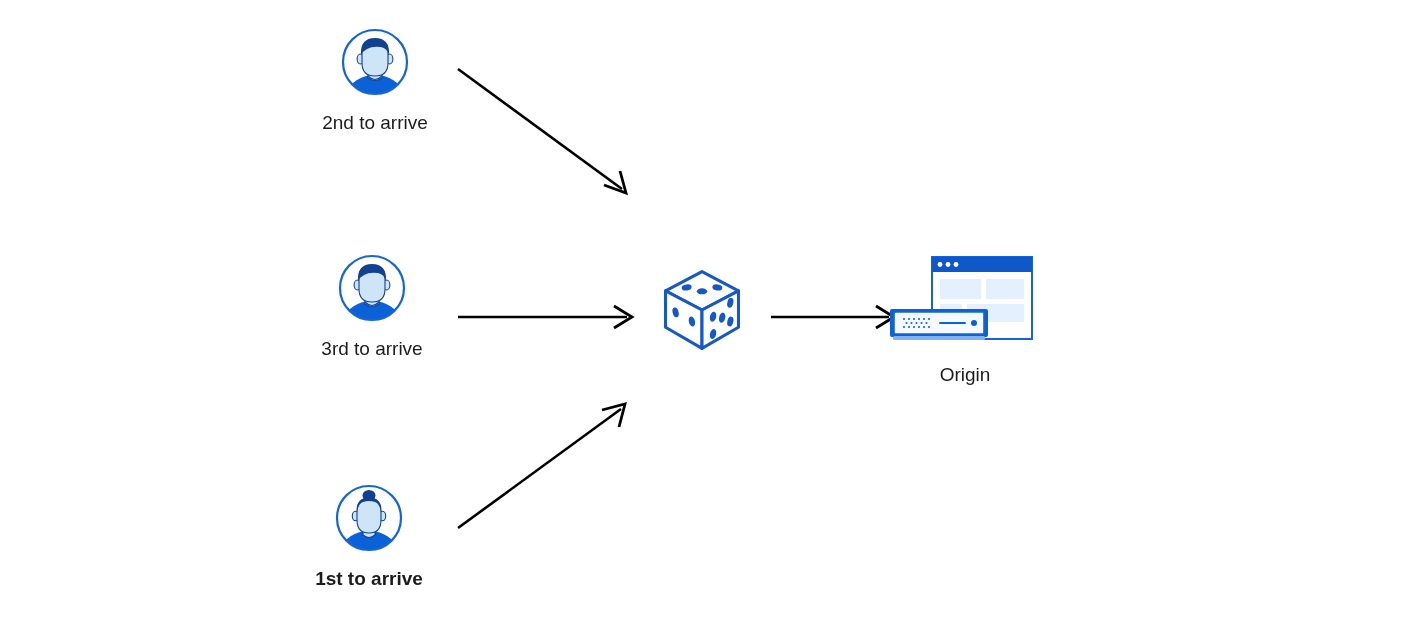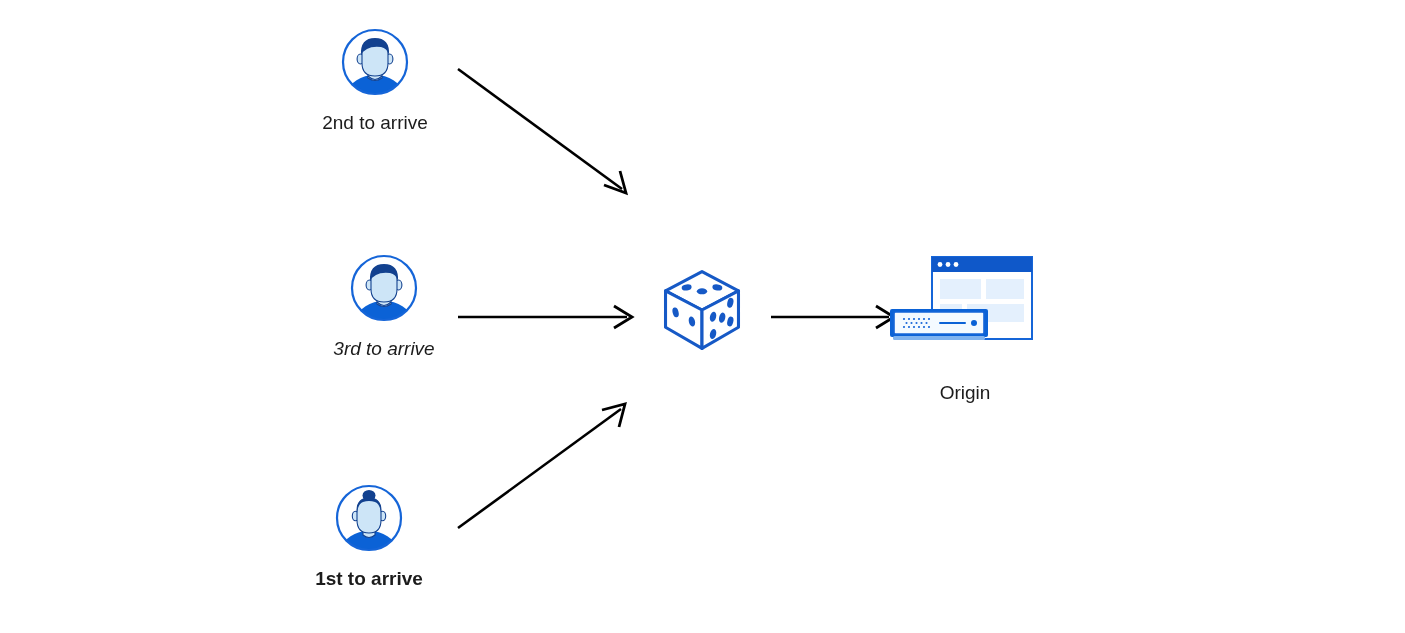--- a/index.html
+++ b/index.html
@@ -39,31 +39,31 @@
     text-align: center;
     font-family: "Liberation Sans", sans-serif;
   }
 
   
   .user-node { width: 190px; }
   .user-node .avatar { width: 72px; height: 72px; }
   .user-node .node-label { margin-top: 12px; }
 
   #user-node-0 { left: 280px; top: 26px; }
-  #user-node-1 { left: 289px; top: 252px; font-style: italic; }
+  #user-node-1 { left: 277px; top: 252px; }
   #user-node-2 { left: 274px; top: 482px; font-weight: bold; }
 
   
   #dice-node { left: 652px; top: 262px; width: 100px; }
   #dice-node .dice-icon { width: 96px; height: 96px; }
 
   
   #origin-node { left: 880px; top: 252px; width: 170px; }
   #origin-node .origin-icon { width: 170px; height: 110px; }
-  #origin-node .node-label { margin-top: 18px; }
+  #origin-node .node-label { }
 
   .arrow-layer {
     position: absolute;
     inset: 0;
     pointer-events: none;
   }
 </style>
 </head>
 <body>
 

